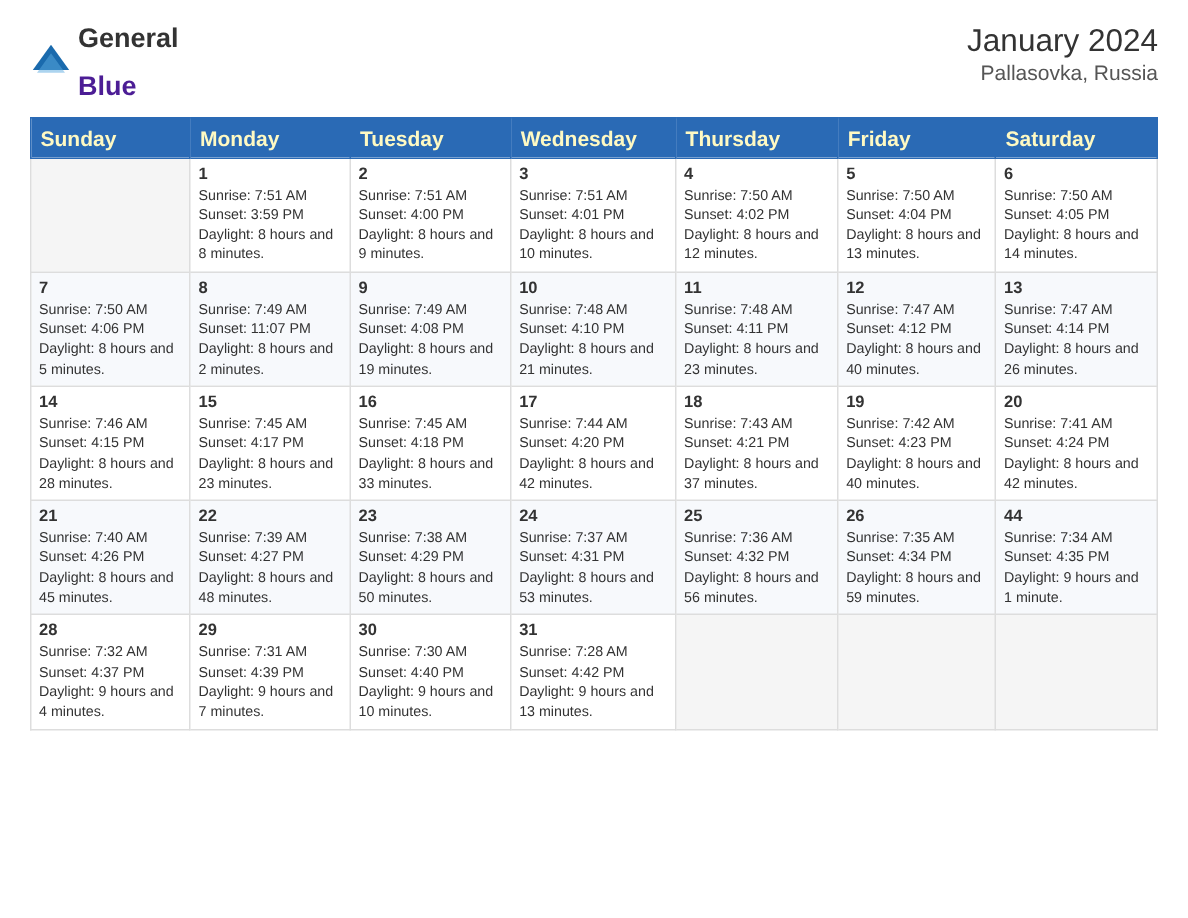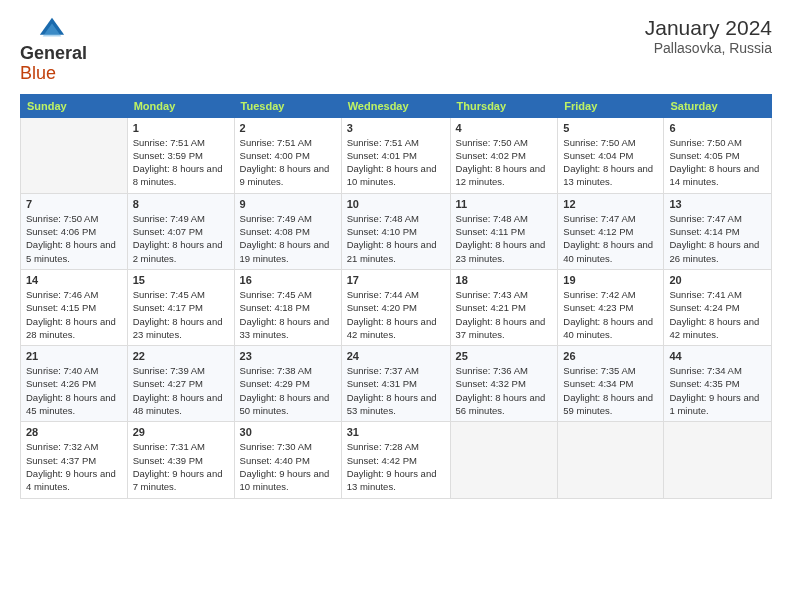--- a/index.html
+++ b/index.html
@@ -18,36 +18,36 @@
     }
     .header {
       display: flex;
       justify-content: space-between;
       align-items: flex-start;
       margin-bottom: 10px;
     }
     .logo {
       display: flex;
       align-items: center;
-      flex-direction: column;
     }
     .logo-text {
       display: flex;
       flex-direction: column;
       line-height: 1.1;
     }
     .logo-general {
       font-size: 18px;
       font-weight: bold;
       color: #333;
     }
     .logo-blue {
       font-size: 18px;
-      font-weight: normal;
-      color: #c2410c;
+      font-weight: bold;
+      color: #4c1d95;
+      margin-top: 12px;
     }
     .logo-icon {
       width: 28px;
       height: 28px;
       margin-right: 4px;
     }
     .title-block {
       text-align: right;
     }
     .month-year {
@@ -59,24 +59,24 @@
       font-size: 14px;
       color: #555;
     }
     table {
       width: 100%;
       border-collapse: collapse;
       font-size: 10px;
     }
     thead tr th {
       background-color: #2a6ab5;
-      color: #bef264;
+      color: #fef9c3;
       text-align: left;
       padding: 5px 6px;
-      font-size: 11px;
+      font-size: 14px;
       font-weight: bold;
       border: 1px solid #2a6ab5;
     }
     tbody tr td {
       border: 1px solid #ddd;
       vertical-align: top;
       padding: 4px 5px;
       width: 113px;
       min-height: 70px;
       font-size: 9.5px;
@@ -162,21 +162,21 @@
             <div class="cell-text"><span>Sunrise: 7:50 AM</span><br><span>Sunset: 4:05 PM</span><br><span>Daylight: 8 hours and 14 minutes.</span></div>
           </td>
         </tr>
         <tr>
           <td>
             <span class="day-num">7</span>
             <div class="cell-text"><span>Sunrise: 7:50 AM</span><br><span>Sunset: 4:06 PM</span><br><span>Daylight: 8 hours and 5 minutes.</span></div>
           </td>
           <td>
             <span class="day-num">8</span>
-            <div class="cell-text"><span>Sunrise: 7:49 AM</span><br><span>Sunset: 4:07 PM</span><br><span>Daylight: 8 hours and 2 minutes.</span></div>
+            <div class="cell-text"><span>Sunrise: 7:49 AM</span><br><span>Sunset: 11:07 PM</span><br><span>Daylight: 8 hours and 2 minutes.</span></div>
           </td>
           <td>
             <span class="day-num">9</span>
             <div class="cell-text"><span>Sunrise: 7:49 AM</span><br><span>Sunset: 4:08 PM</span><br><span>Daylight: 8 hours and 19 minutes.</span></div>
           </td>
           <td>
             <span class="day-num">10</span>
             <div class="cell-text"><span>Sunrise: 7:48 AM</span><br><span>Sunset: 4:10 PM</span><br><span>Daylight: 8 hours and 21 minutes.</span></div>
           </td>
           <td>

